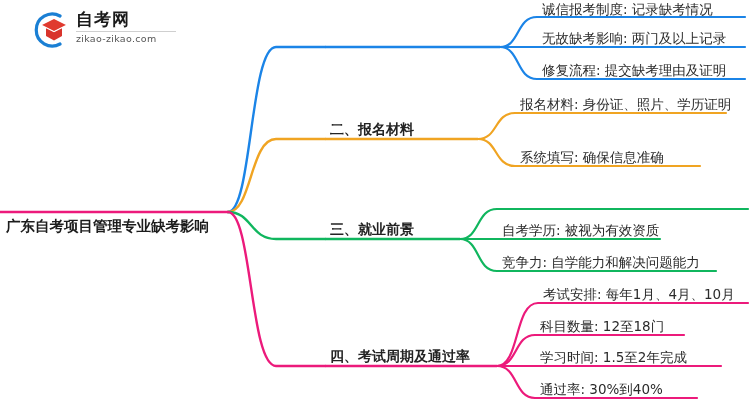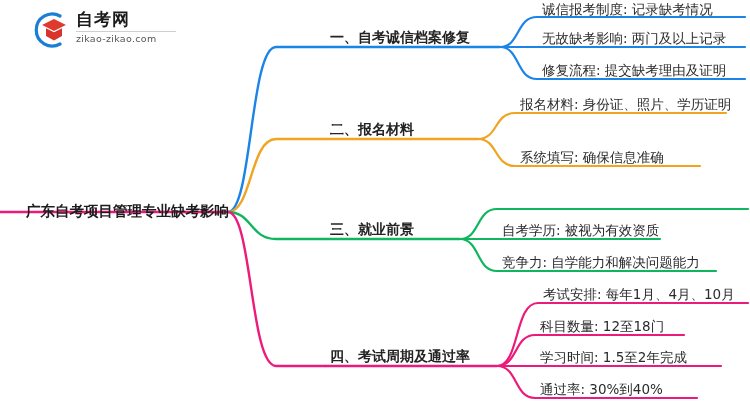--- a/index.html
+++ b/index.html
@@ -73,23 +73,22 @@
   .node-label {
     position: absolute;
     white-space: nowrap;
     color: #2b2b2b;
     font-family: "DejaVu Sans", "Liberation Sans", sans-serif;
   }
   #root-label {
     font-size: 14.5px;
     font-weight: bold;
     left: 6px;
-    top: 202px;
+    top: 217px;
     color: #1c1c1c;
-    margin-left: 20px;
   }
   .branch-label {
     font-size: 14px;
     font-weight: bold;
     color: #232323;
   }
   .leaf-label {
     font-size: 13.5px;
     font-weight: normal;
     color: #2b2b2b;
@@ -143,21 +142,20 @@
 
     <path d="M325,366 L497,366" fill="none" stroke="#ec1a7b" stroke-width="2.4"></path>
     <path d="M497,366 C520,366 514,303 538,303 L748,303" fill="none" stroke="#ec1a7b" stroke-width="2.2" stroke-linecap="round"></path>
     <path d="M497,366 C518,366 514,335 535,335 L684,335" fill="none" stroke="#ec1a7b" stroke-width="2.2" stroke-linecap="round"></path>
     <path d="M497,366 L535,366 L721,366" fill="none" stroke="#ec1a7b" stroke-width="2.2" stroke-linecap="round"></path>
     <path d="M497,366 C518,366 514,398 535,398 L697,398" fill="none" stroke="#ec1a7b" stroke-width="2.2" stroke-linecap="round"></path>
   </svg>
 
   <div class="node-label" id="root-label">广东自考项目管理专业缺考影响</div>
 
-  <div class="node-label branch-label" style="left:330px; top:29px;">一、自考诚信档案修复</div>
   <div class="node-label leaf-label" style="left:542px; top:1px;">诚信报考制度: 记录缺考情况</div>
   <div class="node-label leaf-label" style="left:542px; top:30px;">无故缺考影响: 两门及以上记录</div>
   <div class="node-label leaf-label" style="left:542px; top:62px;">修复流程: 提交缺考理由及证明</div>
 
   <div class="node-label branch-label" style="left:330px; top:121px;">二、报名材料</div>
   <div class="node-label leaf-label" style="left:520px; top:96px;">报名材料: 身份证、照片、学历证明</div>
   <div class="node-label leaf-label" style="left:520px; top:149px;">系统填写: 确保信息准确</div>
 
   <div class="node-label branch-label" style="left:330px; top:221px;">三、就业前景</div>
   <div class="node-label leaf-label" style="left:502px; top:222px;">自考学历: 被视为有效资质</div>

